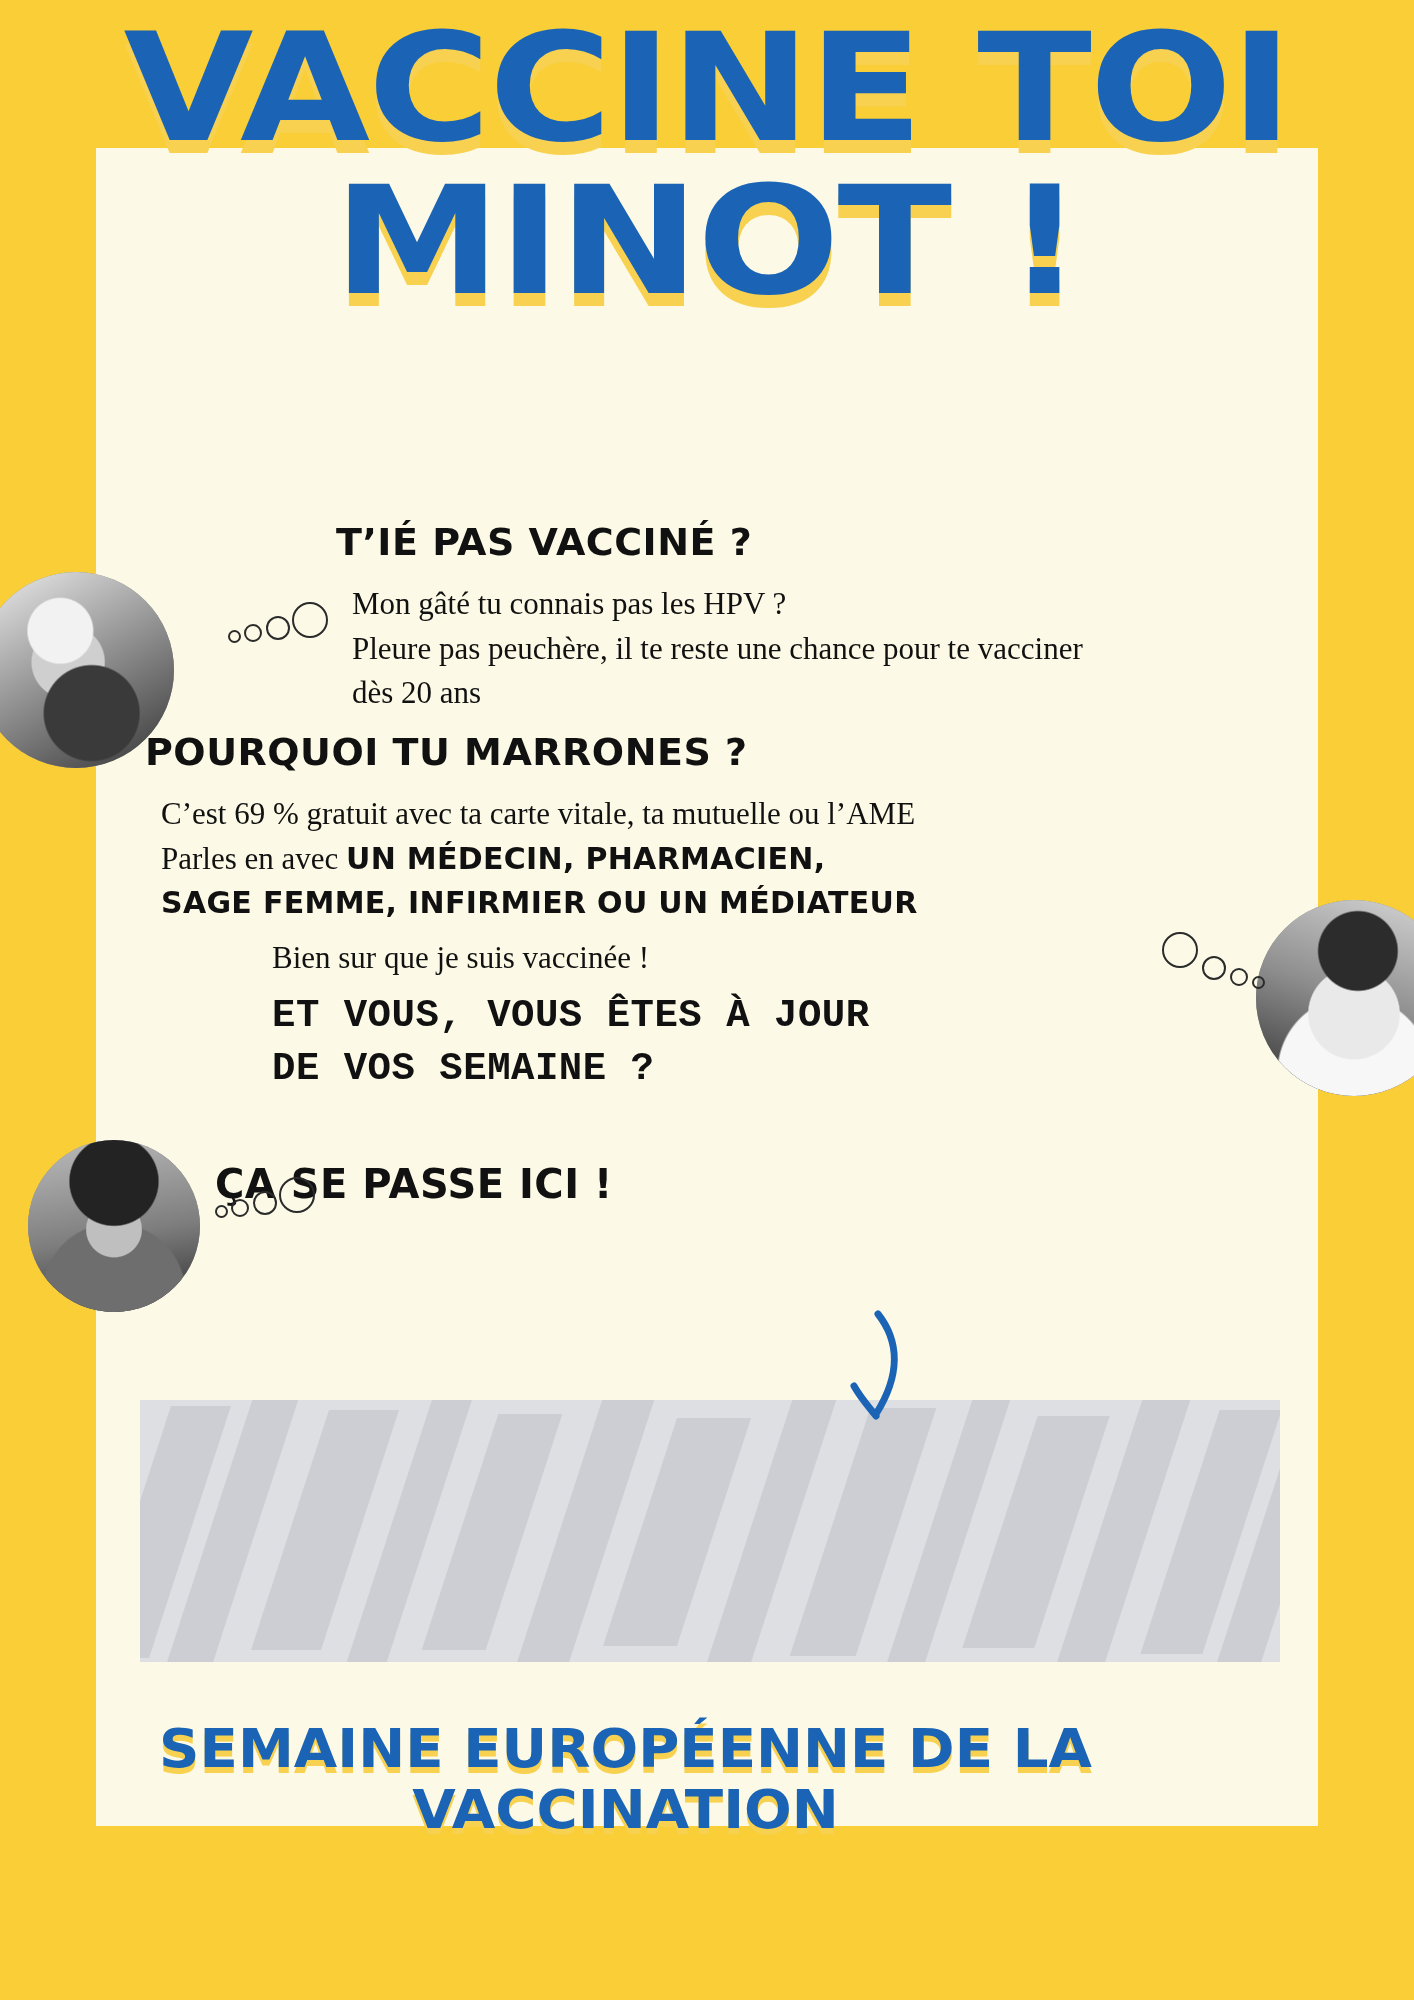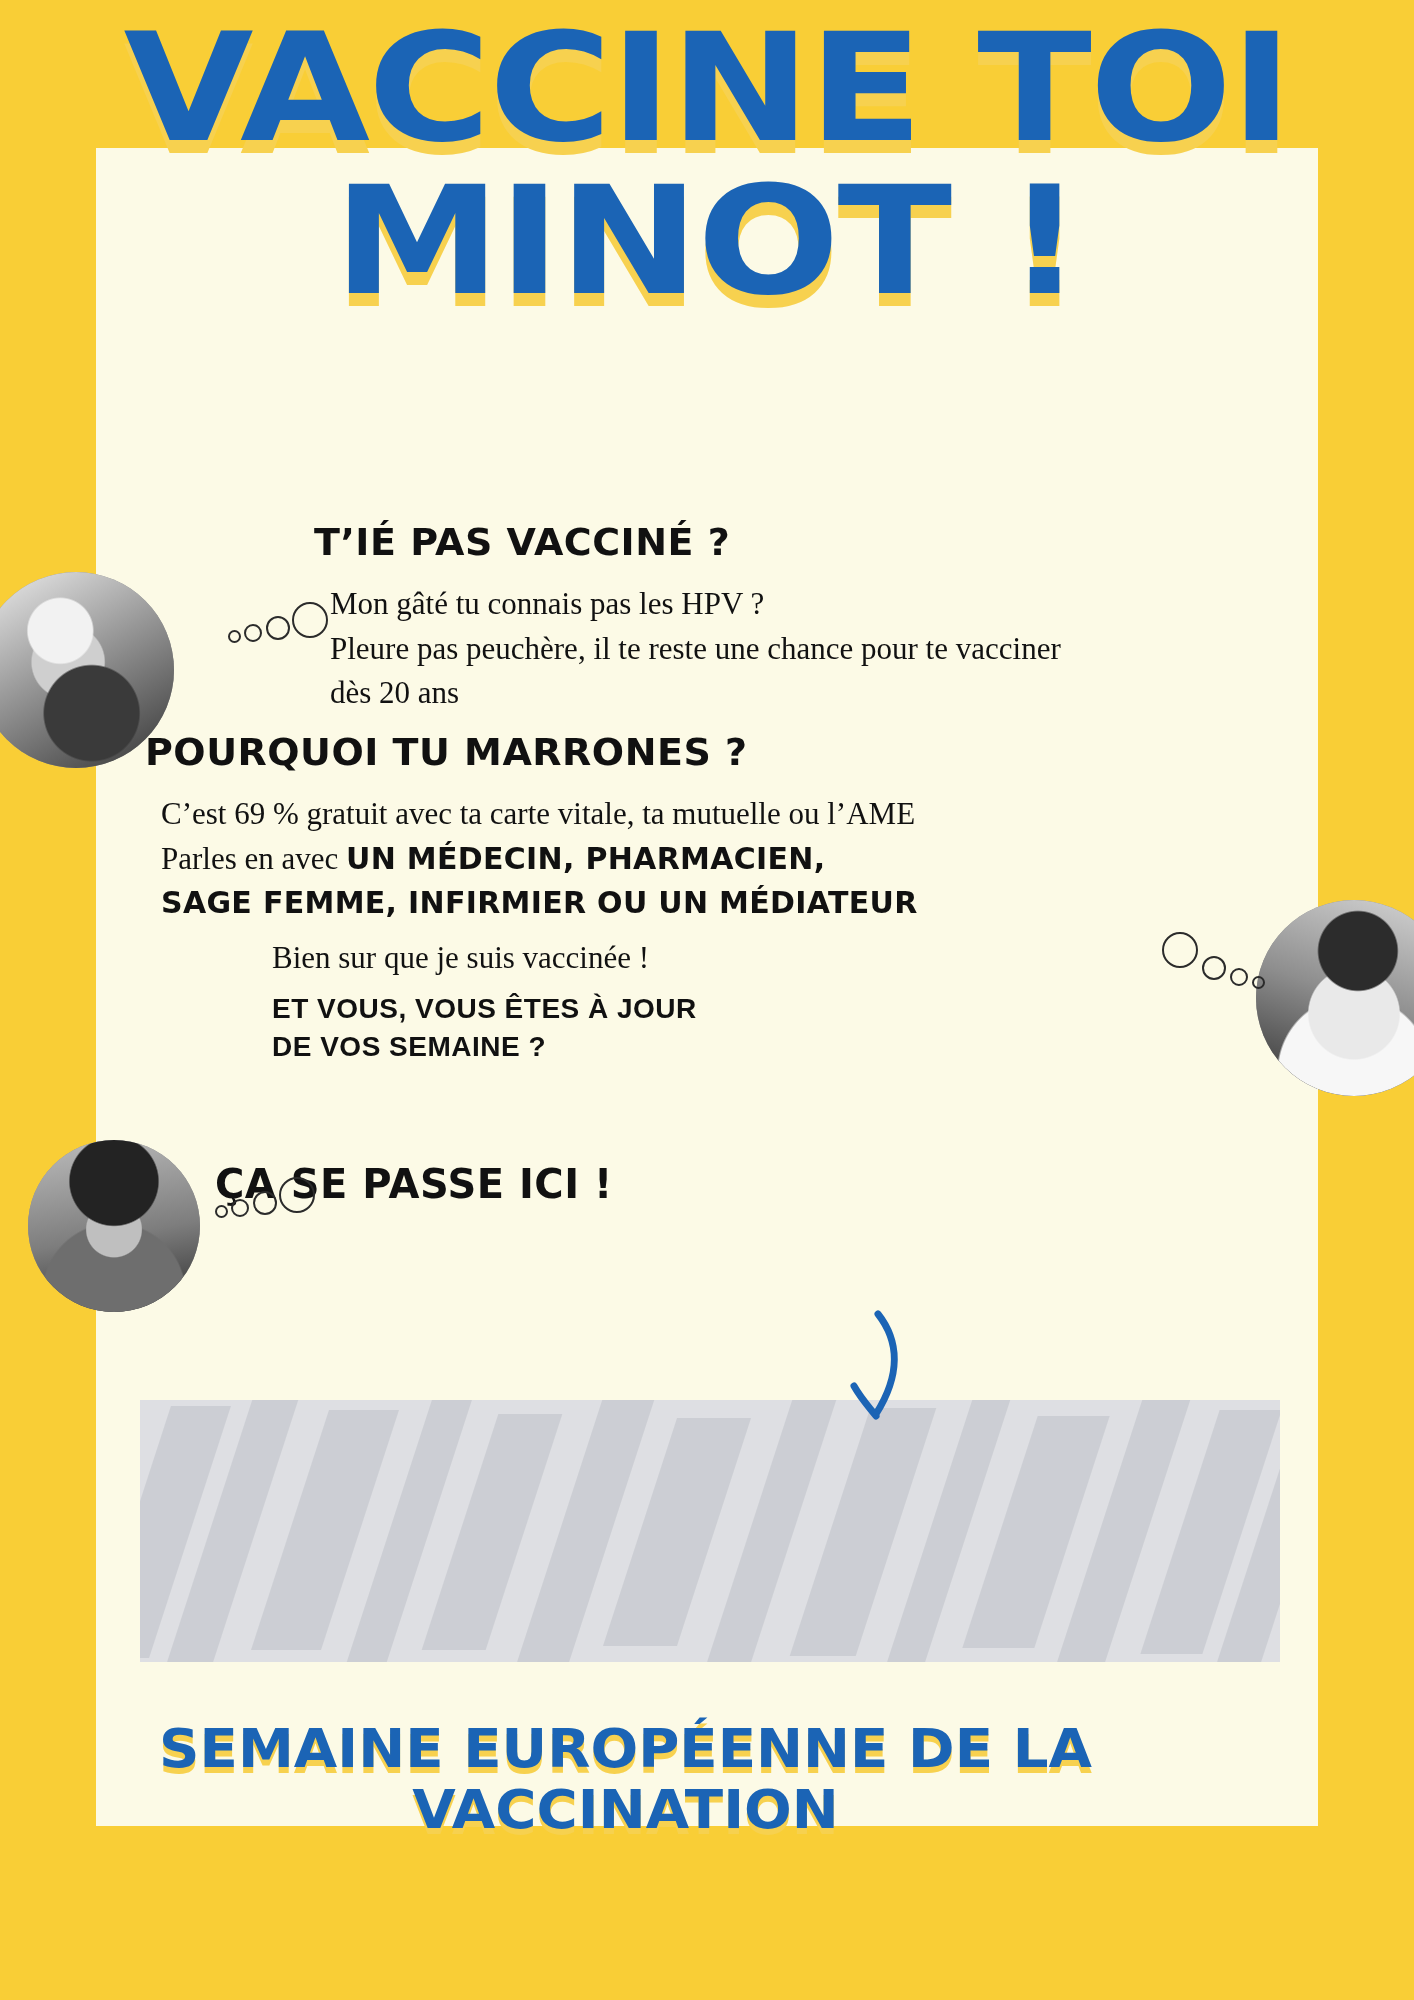--- a/index.html
+++ b/index.html
@@ -95,36 +95,36 @@
   }
   .bd-line { display: block; }
   .strong-inline {
     font-family: "DejaVu Sans", sans-serif;
     font-weight: bold;
     font-size: 30px;
     letter-spacing: 0.3px;
   }
 
   
-  #block-hpv { left: 144px; top: 0px; width: 930px; }
+  #block-hpv { left: 166px; top: 0px; width: 930px; }
   
   #block-gratuit { left: -25px; top: 210px; width: 1020px; }
   #block-gratuit .hd { font-size: 38px; }
   
   #block-ajour { left: -10px; top: 420px; width: 1000px; }
   .bd-italicline {
     font-family: "Liberation Serif", serif;
     font-size: 31px;
     color: #111;
     margin: 0 0 14px 112px;
   }
   .big-q {
-    font-family: Liberation Sans, sans-serif;
-    font-weight: bold;
-    font-size: 28px;
+    font-family: Liberation Mono, monospace;
+    font-weight: bold;
+    font-size: 39px;
     line-height: 1.35;
     color: #111;
     margin: 0 0 0 112px;
     letter-spacing: 0.5px;
   }
   
   #block-ici { left: 45px; top: 640px; width: 700px; }
   #block-ici .hd { font-size: 40px; }
 
   

